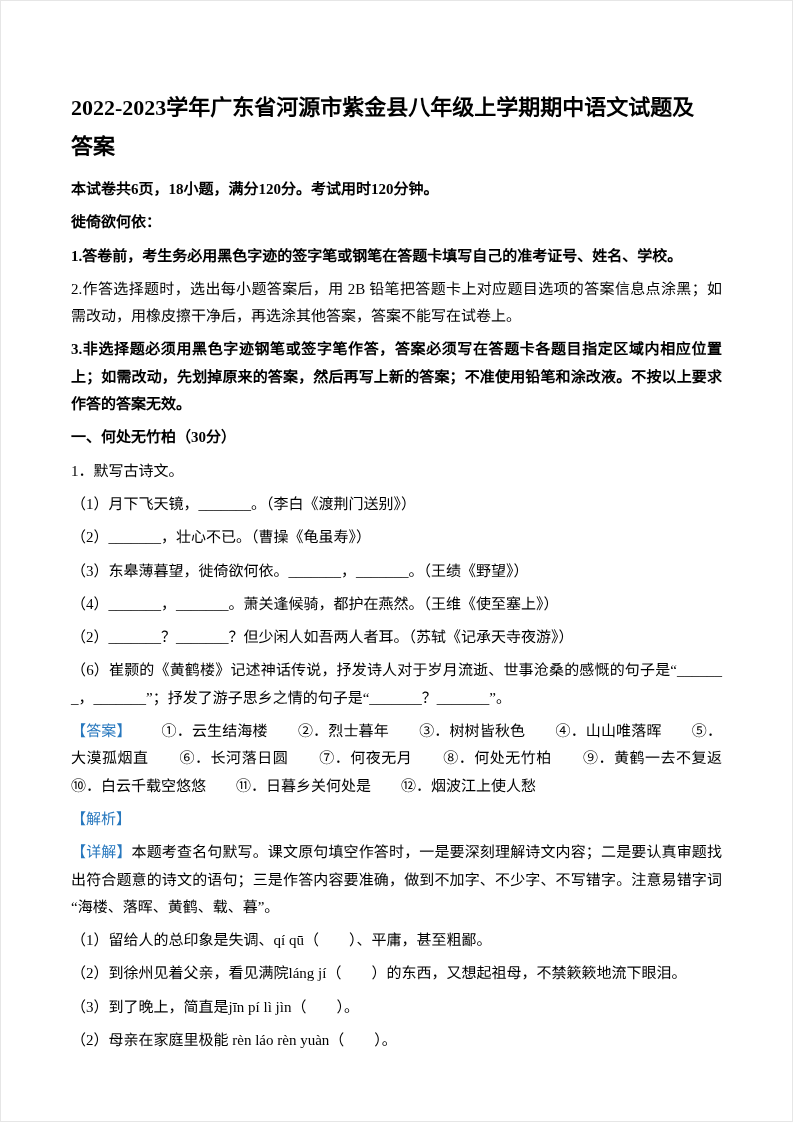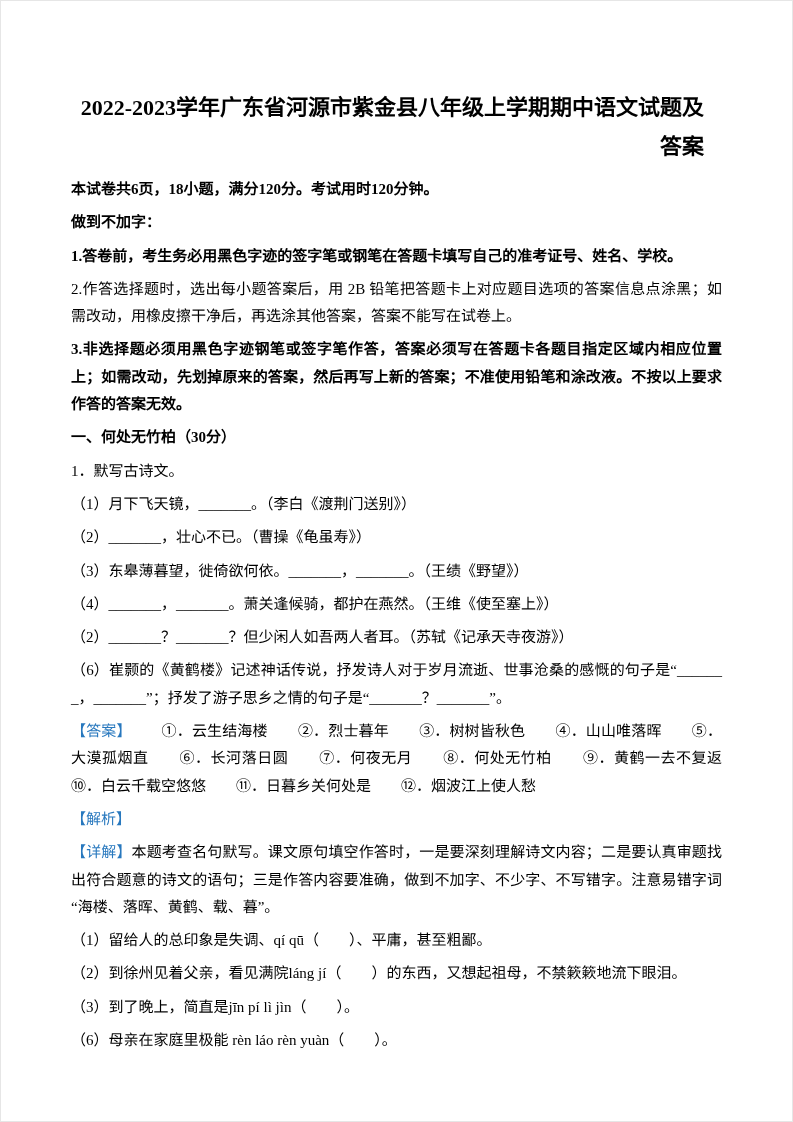--- a/index.html
+++ b/index.html
@@ -21,42 +21,42 @@
   }
   .page p {
     margin: 0 0 6px 0;
     line-height: 1.82;
     text-align: justify;
     word-break: break-all;
   }
   .title {
     font-size: 22px;
     font-weight: bold;
-    text-align: right;
+    text-align: left;
     line-height: 1.75;
     margin: 0 18px 10px 0;
     font-family: "Liberation Serif", "DejaVu Serif", serif;
   }
   .center { text-align: right; }
   .bold { font-weight: bold; }
   .blue { color: var(--accent, #2878BE); }
   .answer-label { margin-right: 2em; }
   .detail-label { margin-right: 0; }
   .section-heading { margin-top: 4px; }
 </style>
 </head>
 <body>
 
 <div class="page">
 
   <h1 class="title">2022-2023学年广东省河源市紫金县八年级上学期期中语文试题及答案</h1>
 
   <p class="bold center">本试卷共6页，18小题，满分120分。考试用时120分钟。</p>
 
-  <p class="bold">做到不加字：</p>
+  <p class="bold">徙倚欲何依：</p>
 
   <p class="bold">1.答卷前，考生务必用黑色字迹的签字笔或钢笔在答题卡填写自己的准考证号、姓名、学校。</p>
   <p>2.作答选择题时，选出每小题答案后，用 2B 铅笔把答题卡上对应题目选项的答案信息点涂黑；如需改动，用橡皮擦干净后，再选涂其他答案，答案不能写在试卷上。</p>
   <p class="bold">3.非选择题必须用黑色字迹钢笔或签字笔作答，答案必须写在答题卡各题目指定区域内相应位置上；如需改动，先划掉原来的答案，然后再写上新的答案；不准使用铅笔和涂改液。不按以上要求作答的答案无效。</p>
 
   <p class="bold section-heading">一、何处无竹柏（30分）</p>
 
   <p>1．默写古诗文。</p>
   <p>（1）月下飞天镜，_______。（李白《渡荆门送别》）</p>
   <p>（2）_______，壮心不已。（曹操《龟虽寿》）</p>
@@ -73,15 +73,15 @@
     <span class="blue">【解析】</span>
   </p>
 
   <p>
     <span class="blue detail-label">【详解】</span><span>本题考查名句默写。课文原句填空作答时，一是要深刻理解诗文内容；二是要认真审题找出符合题意的诗文的语句；三是作答内容要准确，做到不加字、不少字、不写错字。注意易错字词“海楼、落晖、黄鹤、载、暮”。</span>
   </p>
 
   <p>（1）留给人的总印象是失调、qí qū（　　）、平庸，甚至粗鄙。</p>
   <p>（2）到徐州见着父亲，看见满院láng jí（　　）的东西，又想起祖母，不禁簌簌地流下眼泪。</p>
   <p>（3）到了晚上，简直是jīn pí lì jìn（　　）。</p>
-  <p>（6）母亲在家庭里极能 rèn láo rèn yuàn（　　）。</p>
+  <p>（2）母亲在家庭里极能 rèn láo rèn yuàn（　　）。</p>
 
 </div>
 
 </body></html>

